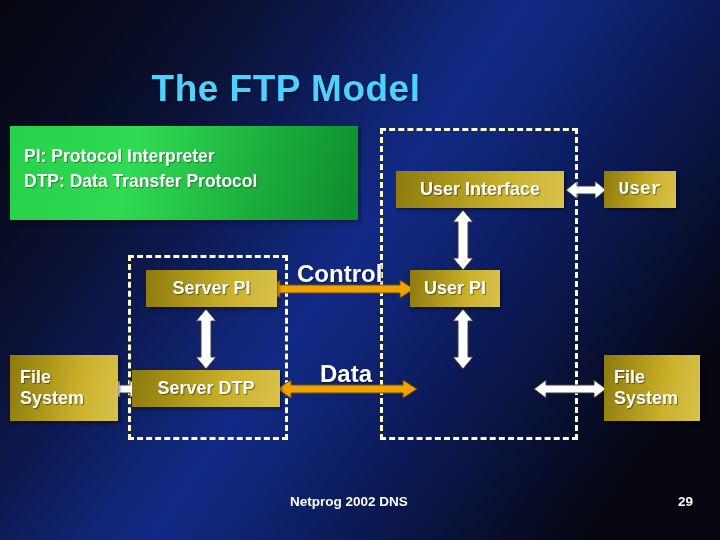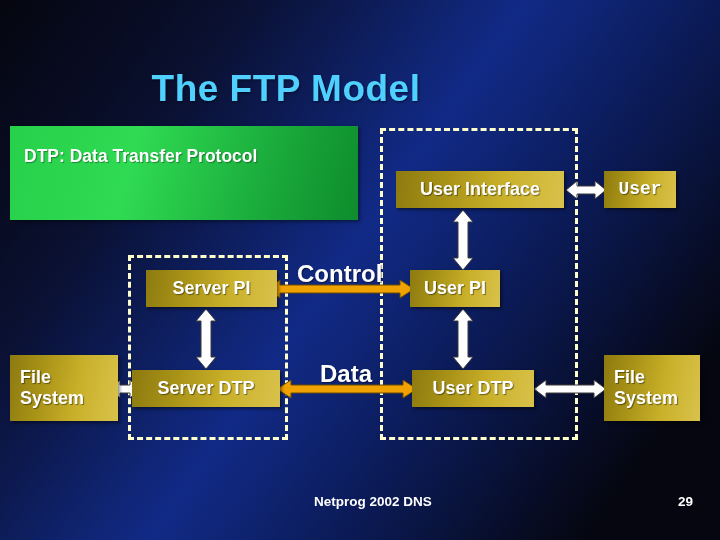--- a/index.html
+++ b/index.html
@@ -111,40 +111,40 @@
   .arrow { position: absolute; }
   .arrow svg { display: block; }
   
   #footer-text {
     position: absolute;
     left: 290px;
     top: 494px;
     color: #ffffff;
     font-size: 13.5px;
     font-weight: bold;
-    margin-left: 24px;
   }
   #page-number {
     position: absolute;
     left: 640px;
     top: 494px;
     color: #ffffff;
     font-size: 13.5px;
     font-weight: bold;
     margin-left: 38px;
   }
 </style>
 </head>
 <body>
 
 <div id="slide">
 
   <div id="title">The FTP Model</div>
 
   <div id="legend">
+    <div>PI: Protocol Interpreter</div>
     <div>DTP: Data Transfer Protocol</div>
   </div>
 
   <div class="dashed-box" id="server-box"></div>
   <div class="dashed-box" id="user-box"></div>
 
   <div class="arrow" style="left:566px; top:178px;">
     <svg width="40" height="24" viewBox="0 0 40 24">
       <polygon points="0,12 11,3 11,8 29,8 29,3 40,12 29,21 29,16 11,16 11,21" fill="#ffffff" stroke="#3a3a3a" stroke-width="1"></polygon>
     </svg>
@@ -205,23 +205,20 @@
   </div>
 
   <div class="gbox" id="box-user-pi">
     <span>User PI</span>
   </div>
 
   <div class="gbox" id="box-server-dtp">
     <span>Server DTP</span>
   </div>
 
-  <div class="gbox" id="box-user-dtp">
-    <span>User DTP</span>
-  </div>
 
   <div class="gbox" id="box-file-system-l">
     <span>File</span>
     <span>System</span>
   </div>
 
   <div class="gbox" id="box-file-system-r">
     <span>File</span>
     <span>System</span>
   </div>

